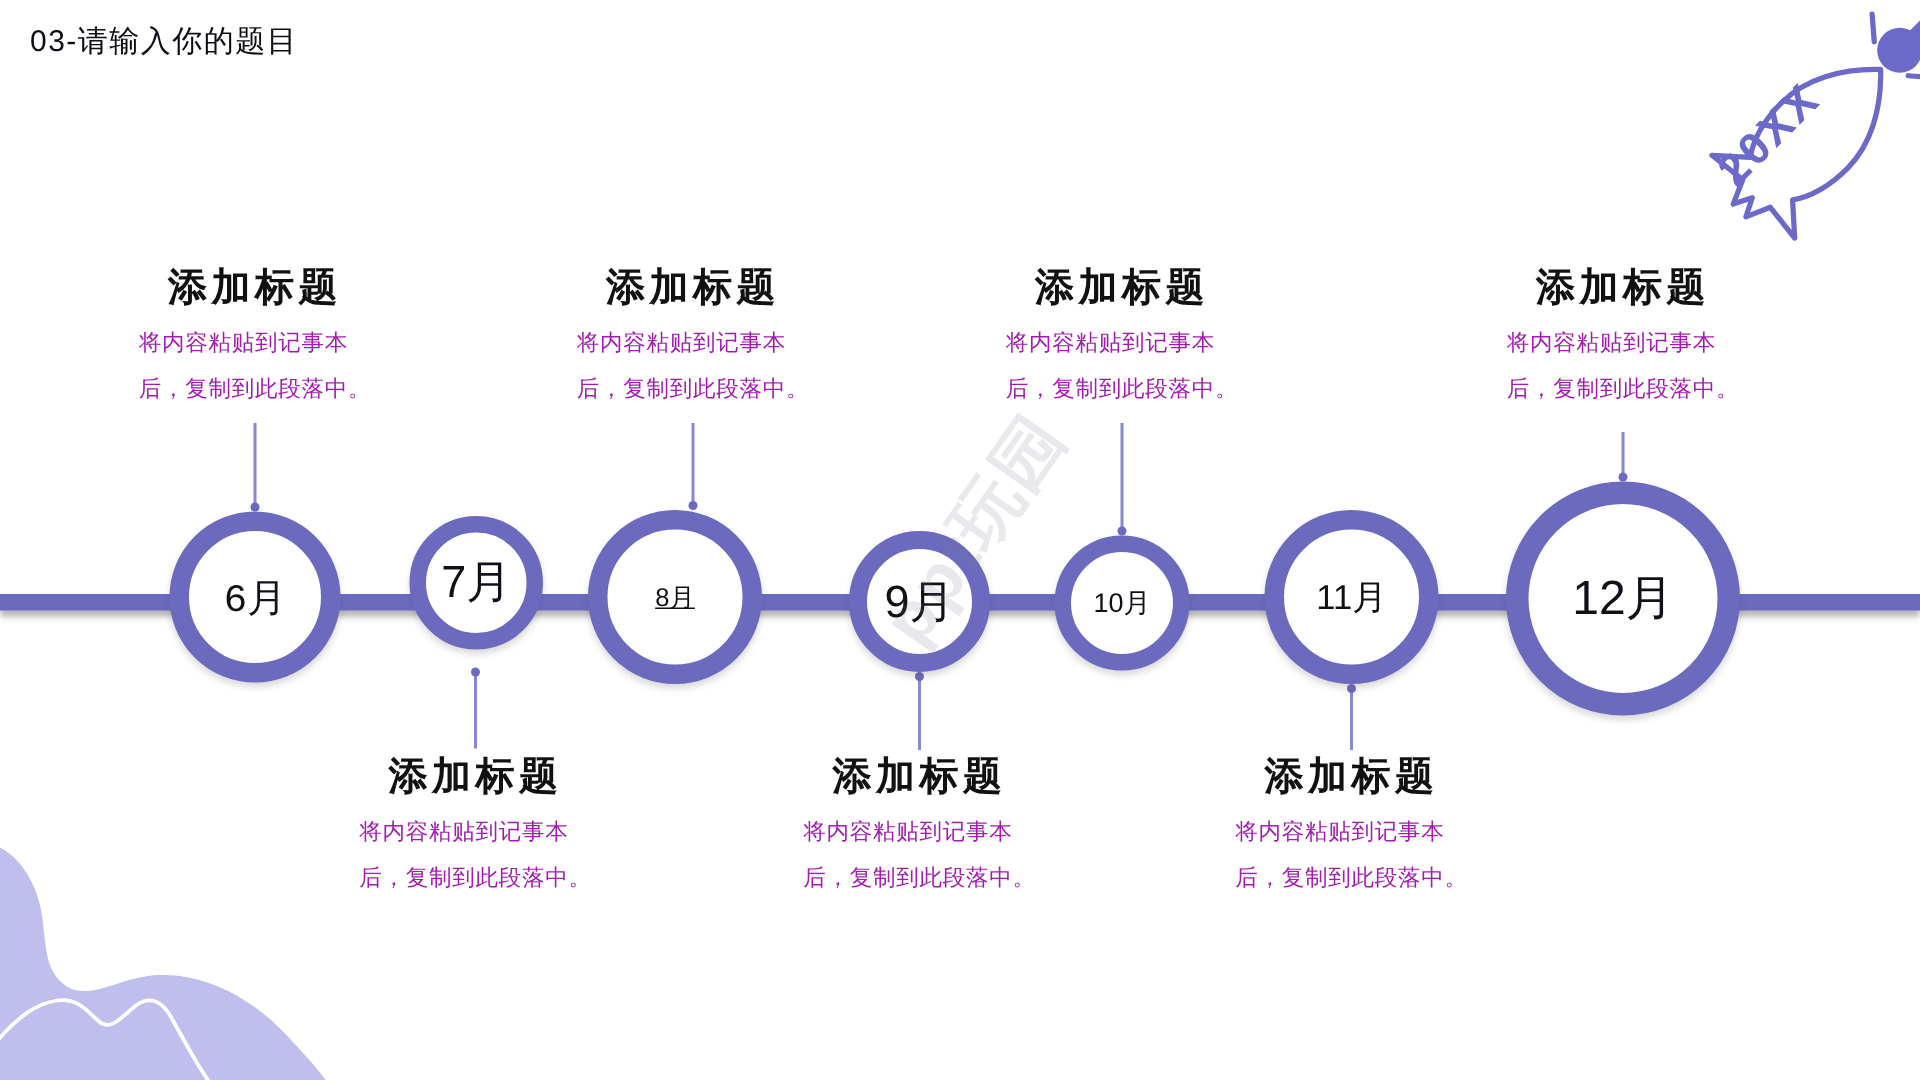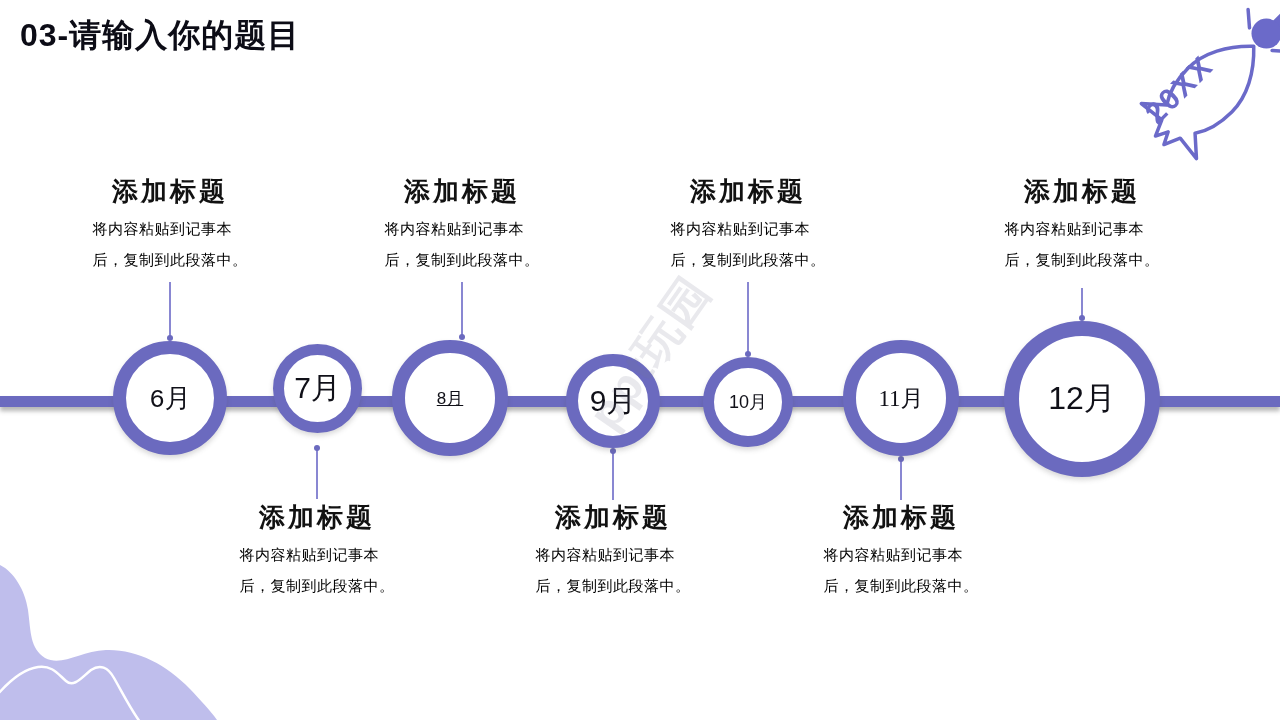--- a/index.html
+++ b/index.html
@@ -1,38 +1,38 @@
 <!DOCTYPE html>
 <html><head>
 <meta charset="utf-8">
 <style>
   html,body{margin:0;padding:0;}
   body{width:1280px;height:720px;overflow:hidden;background:#ffffff;
        font-family:"Liberation Sans","DejaVu Sans",sans-serif;}
   .slide{position:relative;width:1280px;height:720px;background:#fff;overflow:hidden;}
 
-  .slide-title{position:absolute;left:20px;top:14px;font-size:32px;font-weight:700;
+  .slide-title{position:absolute;left:20px;top:14px;font-size:20px;font-weight:400;
                color:#0c0c16;letter-spacing:1px;}
 
   .timeline-line{position:absolute;left:0;top:396px;width:1280px;height:11px;
                  background:#6B6ABF;box-shadow:0 4px 4px rgba(110,110,110,0.5);}
 
   .circle{position:absolute;box-sizing:border-box;background:#fff;border-style:solid;
           border-color:#6B6ABF;border-radius:50%;display:flex;align-items:center;
           justify-content:center;color:#101018;box-shadow:0 3px 5px rgba(80,80,80,0.22);
           z-index:5;}
   .connector{position:absolute;width:2px;background:#8987d2;z-index:4;}
   .dot{position:absolute;left:-2px;width:6px;height:6px;border-radius:50%;background:#6B6ABF;}
   .item.t .dot{bottom:-2px;}
   .item.b .dot{top:-2px;}
 
   .col{position:absolute;width:200px;text-align:center;z-index:6;}
   .col-title{font-size:26px;font-weight:700;letter-spacing:3px;color:#111;line-height:30px;}
   .col-body{display:inline-block;text-align:left;margin-top:7px;font-size:15px;
-            line-height:31px;color:#000000;letter-spacing:0.5px;}
+            line-height:31px;color:#a21caf;letter-spacing:0.5px;}
 
   
   .item0 .circle{left:113px;top:341px;width:114px;height:114px;border-width:13px;font-size:26px;font-family:Liberation Mono, monospace;}
   .item0 .connector{left:169px;top:282px;height:57px;}
   .item0 .col{left:70px;top:176px;}
 
   .item1 .circle{left:273px;top:344px;width:89px;height:89px;border-width:11px;font-size:30px;}
   .item1 .connector{left:316px;top:447px;height:52px;}
   .item1 .col{left:217px;top:502px;}
 
@@ -41,21 +41,21 @@
   .item2 .col{left:362px;top:176px;}
 
   .item3 .circle{left:566px;top:354px;width:94px;height:94px;border-width:12px;font-size:30px;}
   .item3 .connector{left:612px;top:450px;height:50px;}
   .item3 .col{left:513px;top:502px;}
 
   .item4 .circle{left:703px;top:357px;width:90px;height:90px;border-width:11px;font-size:18px;}
   .item4 .connector{left:747px;top:282px;height:73px;}
   .item4 .col{left:648px;top:176px;}
 
-  .item5 .circle{left:843px;top:340px;width:116px;height:116px;border-width:13px;font-size:23px;font-family:Liberation Serif, serif;}
+  .item5 .circle{left:843px;top:340px;width:116px;height:116px;border-width:13px;font-size:23px;}
   .item5 .connector{left:900px;top:458px;height:42px;}
   .item5 .col{left:801px;top:502px;}
 
   .item6 .circle{left:1004px;top:321px;width:156px;height:156px;border-width:15px;font-size:32px;}
   .item6 .connector{left:1081px;top:288px;height:31px;}
   .item6 .col{left:982px;top:176px;}
 
   .watermark{position:absolute;left:535px;top:268px;width:230px;height:170px;
              display:flex;align-items:center;justify-content:center;
              transform:rotate(-55deg);font-size:46px;font-weight:700;

